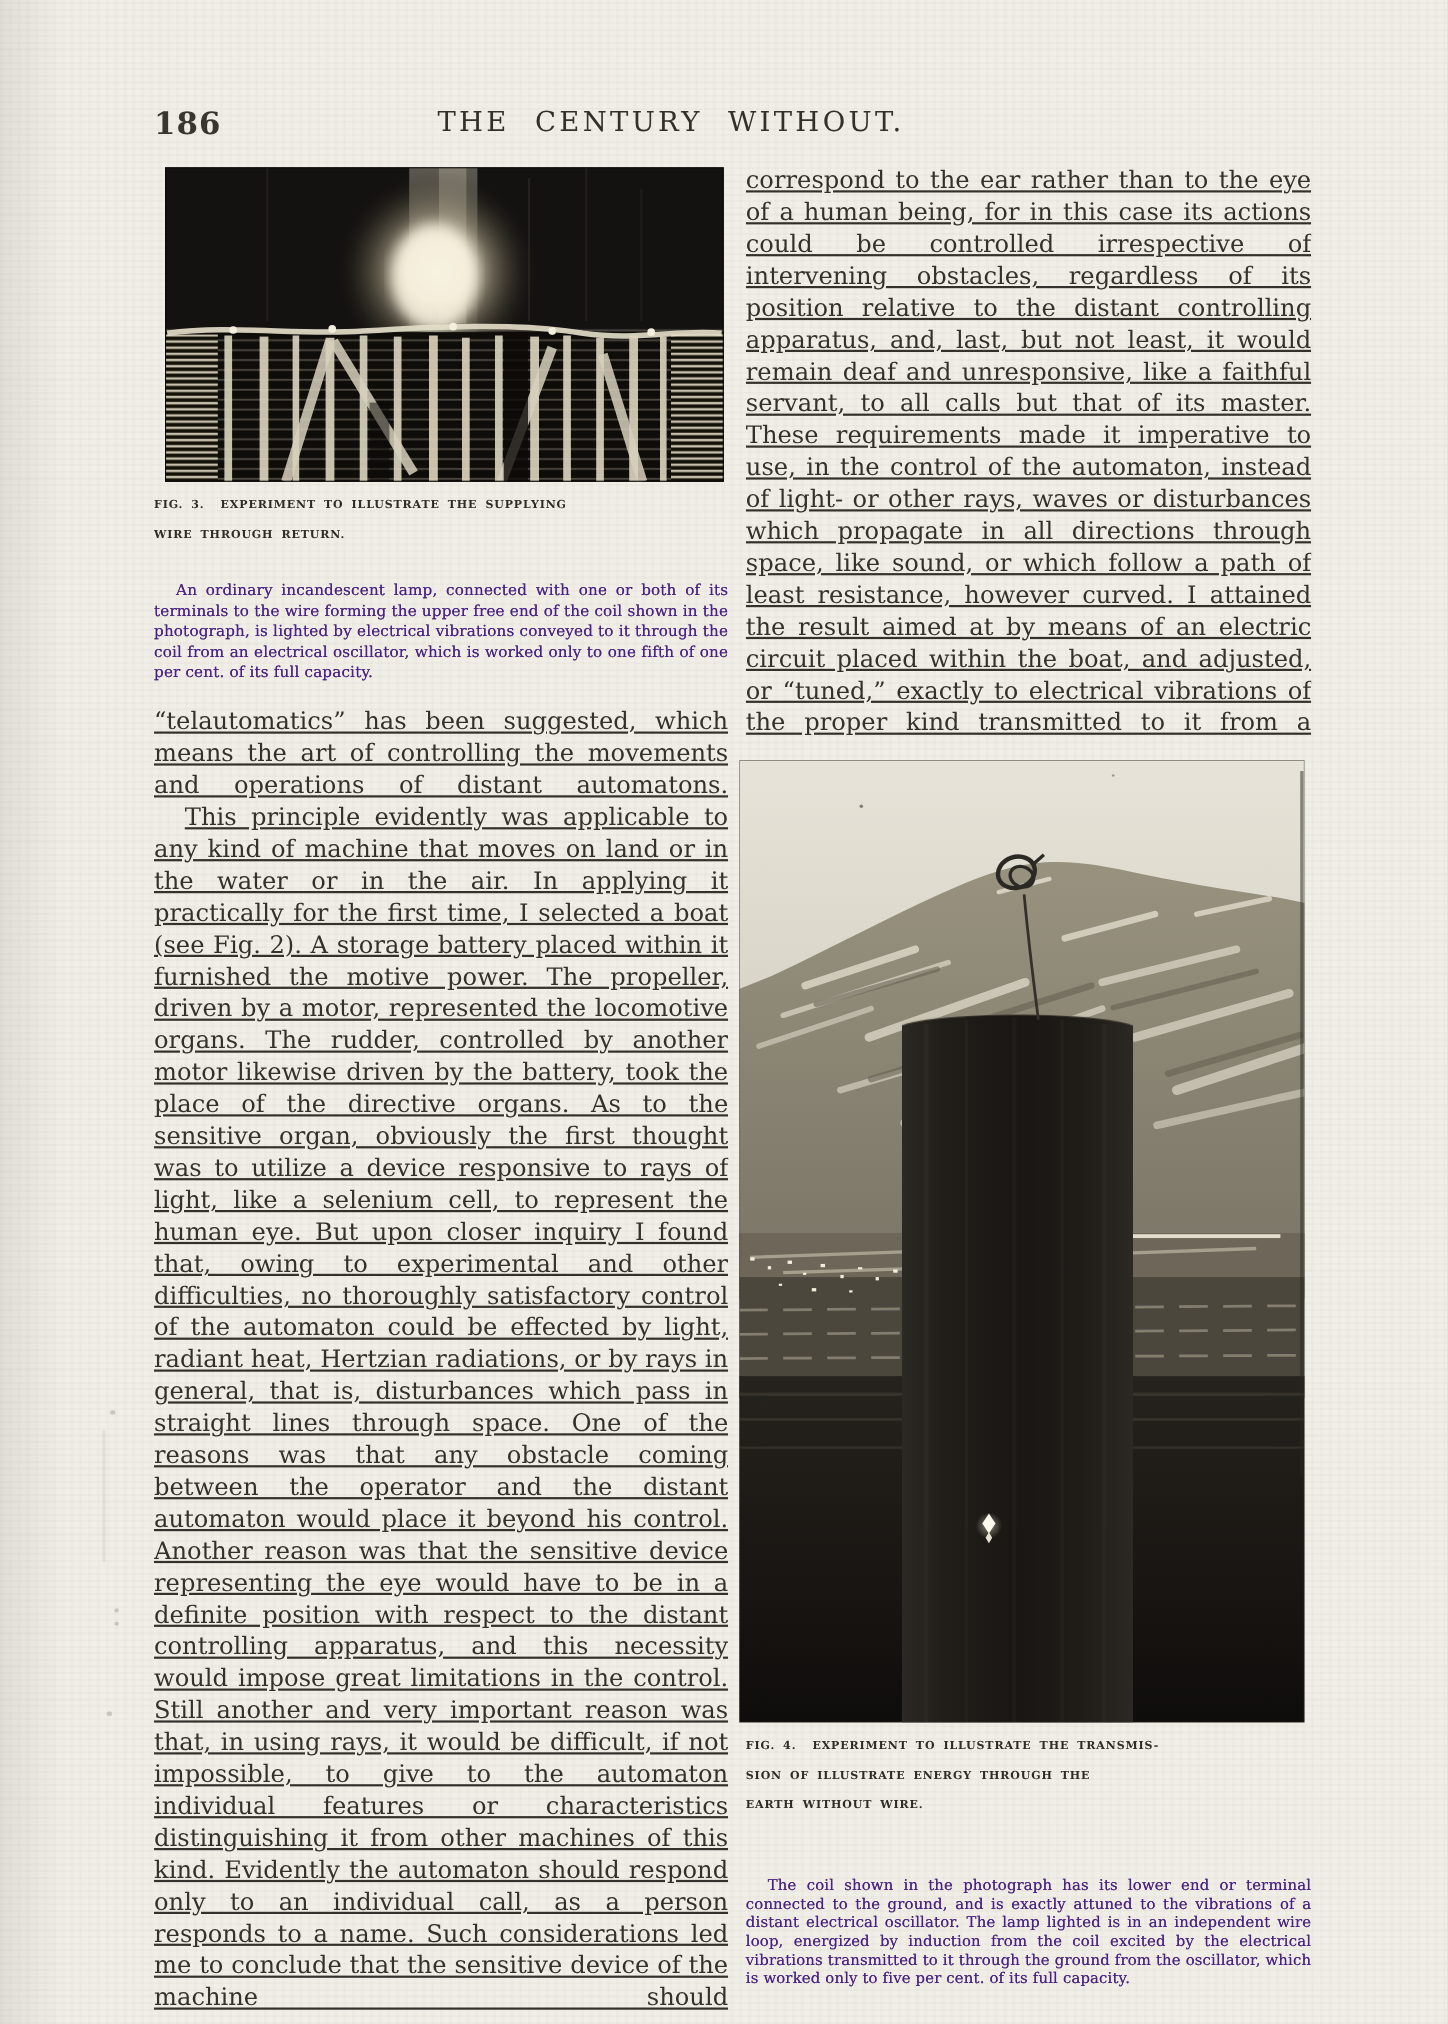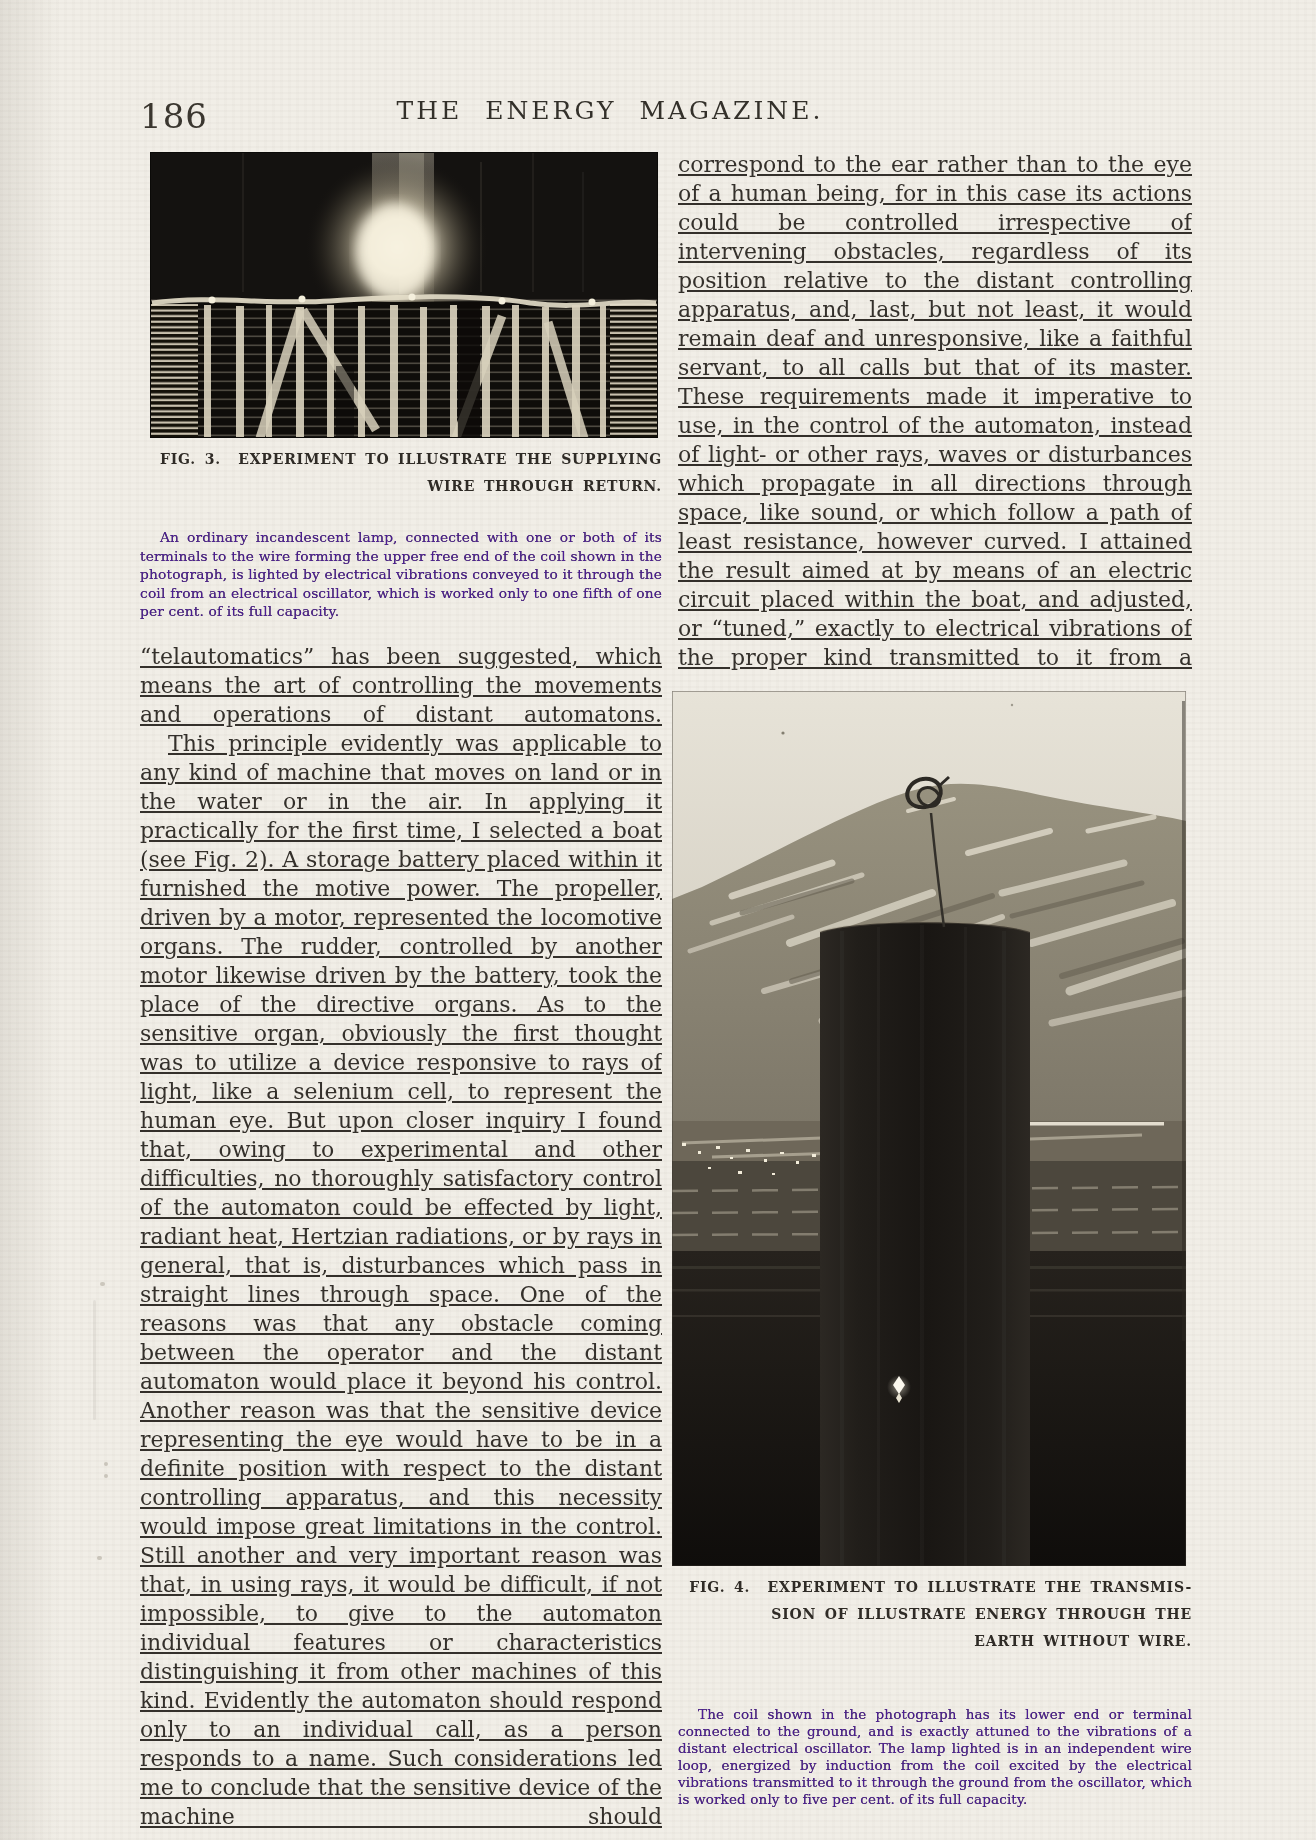--- a/index.html
+++ b/index.html
@@ -10,33 +10,33 @@
     color:#34302b;
   }
   .page::before{
     content:"";position:absolute;inset:0;pointer-events:none;
     background-image:
       repeating-linear-gradient(0deg, rgba(110,100,85,0.03) 0 2px, transparent 2px 6px),
       repeating-linear-gradient(90deg, rgba(110,100,85,0.022) 0 3px, transparent 3px 8px),
       linear-gradient(90deg, rgba(90,82,68,0.10), rgba(90,82,68,0.0) 60px);
   }
   .pagenum{
-    position:absolute;left:140px;top:96px;font-size:34px;letter-spacing:1px;color:#3a362f;
+    position:absolute;left:140px;top:96px;font-size:28px;letter-spacing:1px;color:#3a362f;font-weight:bold;
   }
   .masthead{
     position:absolute;left:140px;top:96px;width:940px;text-align:center;
     font-size:25px;letter-spacing:3px;word-spacing:12px;color:#33302a;
   }
   .col{position:absolute;}
   .leftcol{left:140px;top:152px;width:522px;height:1688px;}
   .rightcol{left:678px;top:150px;width:514px;height:1690px;}
   .photo{display:block;}
   .fig-caption{
-    position:absolute;left:0;width:100%;text-align:right;
-    font-size:14px;font-weight:bold;letter-spacing:0.8px;word-spacing:3px;
+    position:absolute;left:0;width:100%;text-align:left;
+    font-size:10px;font-weight:bold;letter-spacing:0.8px;word-spacing:3px;
     line-height:27px;color:#2f2b26;
   }
   .cap-line{white-space:pre;}
   .fig-note{
     position:absolute;left:0;width:100%;
     font-size:13.8px;line-height:18px;text-align:justify;text-indent:20px;
     letter-spacing:0.15px;color:#4c1d95;
     text-shadow:0 0 0.6px rgba(52,48,40,0.85);
   }
   .bodytext{
@@ -49,21 +49,21 @@
   .speck{position:absolute;background:#6d6454;border-radius:2px;opacity:.28;}
   .fig3-note{top:376px;line-height:18.5px;}
   .fig4-note{top:1508px;font-size:13.5px;line-height:17px;margin-top:48px;}
 </style>
 </head>
 <body>
 
 <div class="page">
 
   <div class="pagenum">186</div>
-  <div class="masthead">THE ENERGY MAGAZINE.</div>
+  <div class="masthead">THE CENTURY WITHOUT.</div>
 
   <div>
     <div class="speck" style="left:100px;top:1282px;width:5px;height:4px;"></div>
     <div class="speck" style="left:104px;top:1462px;width:4px;height:4px;"></div>
     <div class="speck" style="left:104px;top:1474px;width:4px;height:4px;"></div>
     <div class="speck" style="left:97px;top:1556px;width:5px;height:4px;"></div>
     <div class="speck" style="left:93px;top:1300px;width:3px;height:120px;opacity:.10;"></div>
   </div>
 
   <div class="col leftcol">

